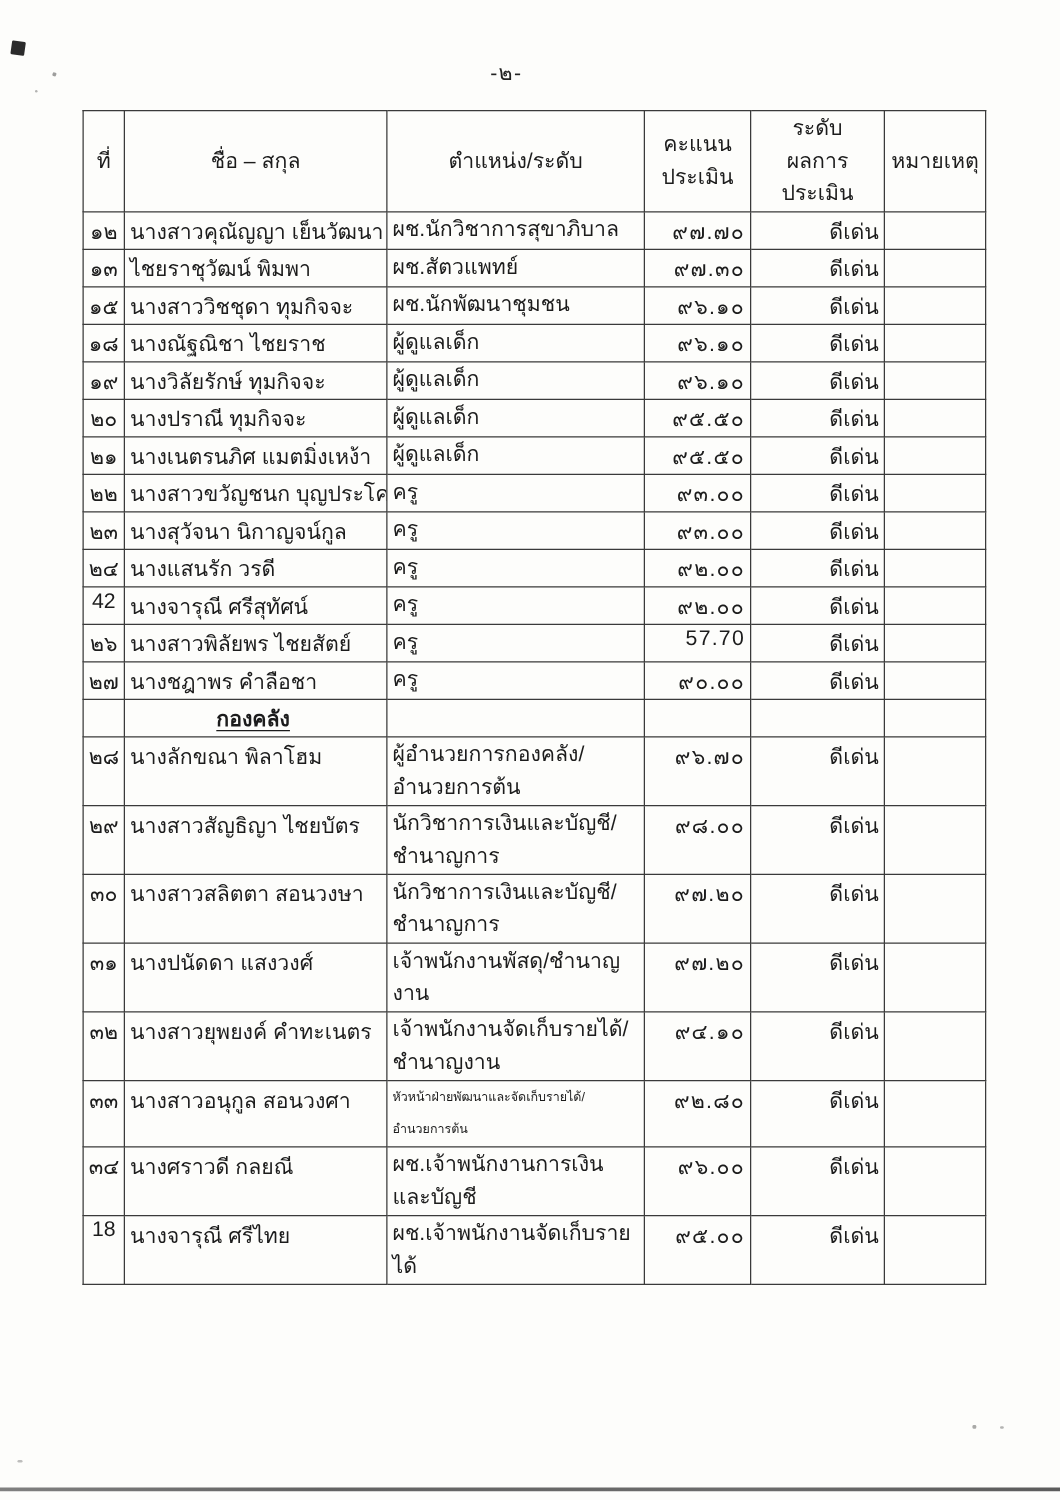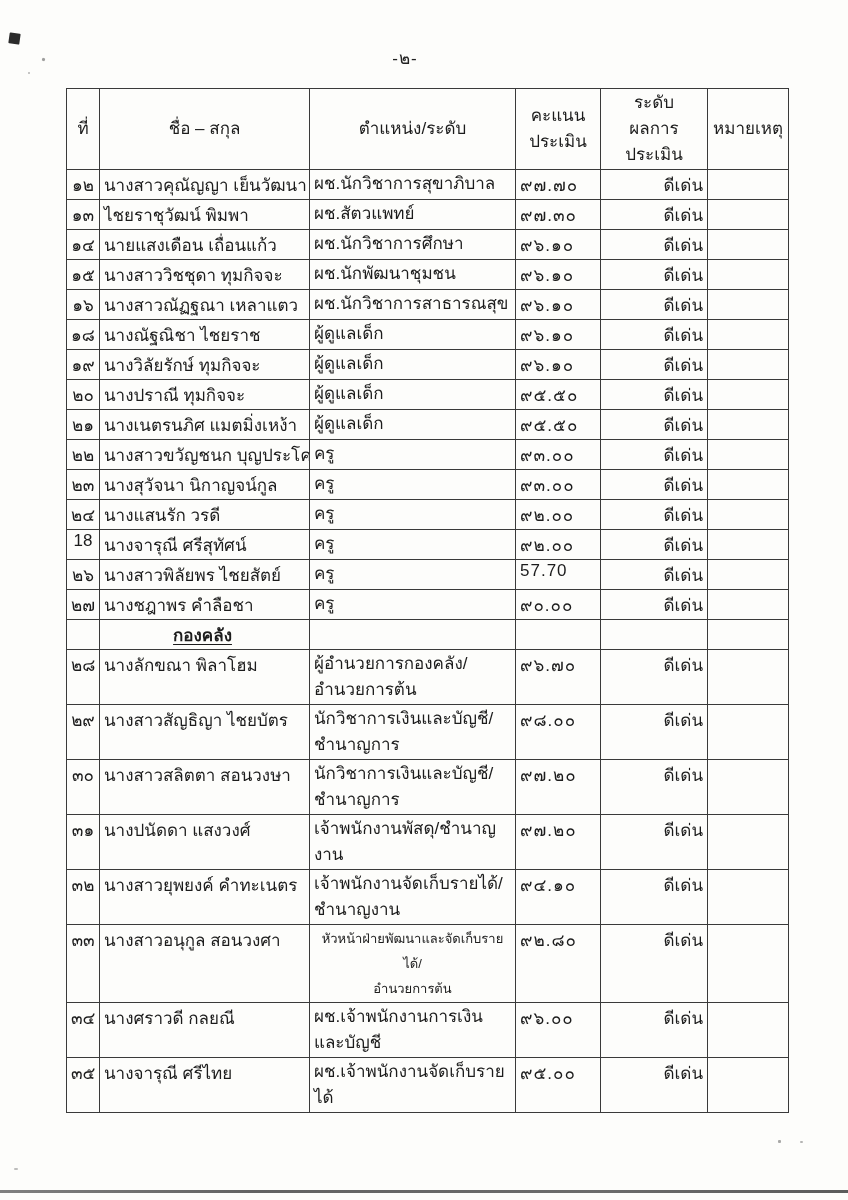--- a/index.html
+++ b/index.html
@@ -60,22 +60,22 @@
     text-align:center;
     font-weight:normal;
     line-height:26px;
     font-size:17px;
   }
   tr.single td{height:23px;}
   tr.double td{height:50px;}
   td.c-no{text-align:center;}
   td.c-name{padding-left:10px;white-space:nowrap;}
   td.c-pos{padding-left:8px;white-space:pre-line;line-height:26px;}
-  td.c-pos.compact{font-size:13px;line-height:25px;text-align:center;}
-  td.c-score{text-align:left;letter-spacing:1px;}
+  td.c-pos.compact{font-size:10px;line-height:25px;}
+  td.c-score{text-align:right;letter-spacing:1px;}
   td.c-result{text-align:right;}
   td.c-name.section-cell{text-align:center;padding-left:0;}
   .section-label{
     font-weight:bold;
     text-decoration:underline;
     text-underline-offset:3px;
   }
 </style>
 </head>
 <body>
@@ -128,44 +128,28 @@
         </tr>
         <tr class="single">
           <td class="c-no">๑๓</td>
           <td class="c-name">ไชยราชุวัฒน์  พิมพา</td>
           <td class="c-pos">ผช.สัตวแพทย์</td>
           <td class="c-score">๙๗.๓๐</td>
           <td class="c-result">ดีเด่น</td>
           <td class="c-remark"></td>
         </tr>
         <tr class="single">
-          <td class="c-no">๑๔</td>
-          <td class="c-name">นายแสงเดือน  เถื่อนแก้ว</td>
-          <td class="c-pos">ผช.นักวิชาการศึกษา</td>
-          <td class="c-score">๙๖.๑๐</td>
-          <td class="c-result">ดีเด่น</td>
-          <td class="c-remark"></td>
-        </tr>
-        <tr class="single">
           <td class="c-no">๑๕</td>
           <td class="c-name">นางสาววิชชุดา  ทุมกิจจะ</td>
           <td class="c-pos">ผช.นักพัฒนาชุมชน</td>
           <td class="c-score">๙๖.๑๐</td>
           <td class="c-result">ดีเด่น</td>
           <td class="c-remark"></td>
         </tr>
         <tr class="single">
-          <td class="c-no">๑๖</td>
-          <td class="c-name">นางสาวณัฏฐณา  เหลาแตว</td>
-          <td class="c-pos">ผช.นักวิชาการสาธารณสุข</td>
-          <td class="c-score">๙๖.๑๐</td>
-          <td class="c-result">ดีเด่น</td>
-          <td class="c-remark"></td>
-        </tr>
-        <tr class="single">
           <td class="c-no">๑๘</td>
           <td class="c-name">นางณัฐณิชา  ไชยราช</td>
           <td class="c-pos">ผู้ดูแลเด็ก</td>
           <td class="c-score">๙๖.๑๐</td>
           <td class="c-result">ดีเด่น</td>
           <td class="c-remark"></td>
         </tr>
         <tr class="single">
           <td class="c-no">๑๙</td>
           <td class="c-name">นางวิลัยรักษ์  ทุมกิจจะ</td>
@@ -208,21 +192,21 @@
         </tr>
         <tr class="single">
           <td class="c-no">๒๔</td>
           <td class="c-name">นางแสนรัก  วรดี</td>
           <td class="c-pos">ครู</td>
           <td class="c-score">๙๒.๐๐</td>
           <td class="c-result">ดีเด่น</td>
           <td class="c-remark"></td>
         </tr>
         <tr class="single">
-          <td class="c-no">18</td>
+          <td class="c-no">42</td>
           <td class="c-name">นางจารุณี  ศรีสุทัศน์</td>
           <td class="c-pos">ครู</td>
           <td class="c-score">๙๒.๐๐</td>
           <td class="c-result">ดีเด่น</td>
           <td class="c-remark"></td>
         </tr>
         <tr class="single">
           <td class="c-no">๒๖</td>
           <td class="c-name">นางสาวพิลัยพร  ไชยสัตย์</td>
           <td class="c-pos">ครู</td>
@@ -301,21 +285,21 @@
         </tr>
         <tr class="single">
           <td class="c-no">๓๔</td>
           <td class="c-name">นางศราวดี  กลยณี</td>
           <td class="c-pos">ผช.เจ้าพนักงานการเงินและบัญชี</td>
           <td class="c-score">๙๖.๐๐</td>
           <td class="c-result">ดีเด่น</td>
           <td class="c-remark"></td>
         </tr>
         <tr class="single">
-          <td class="c-no">๓๕</td>
+          <td class="c-no">18</td>
           <td class="c-name">นางจารุณี  ศรีไทย</td>
           <td class="c-pos">ผช.เจ้าพนักงานจัดเก็บรายได้</td>
           <td class="c-score">๙๕.๐๐</td>
           <td class="c-result">ดีเด่น</td>
           <td class="c-remark"></td>
         </tr>
       </tbody>
   </table>
 </div>
 

